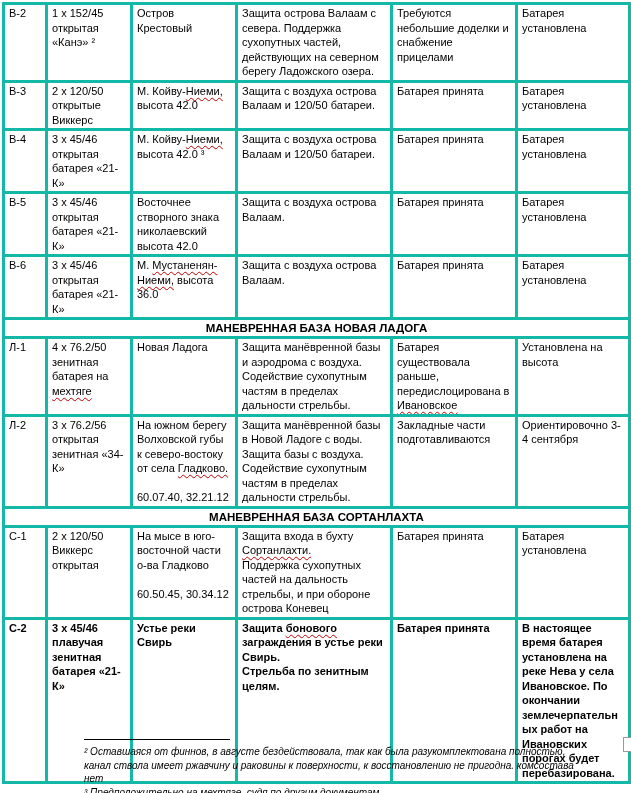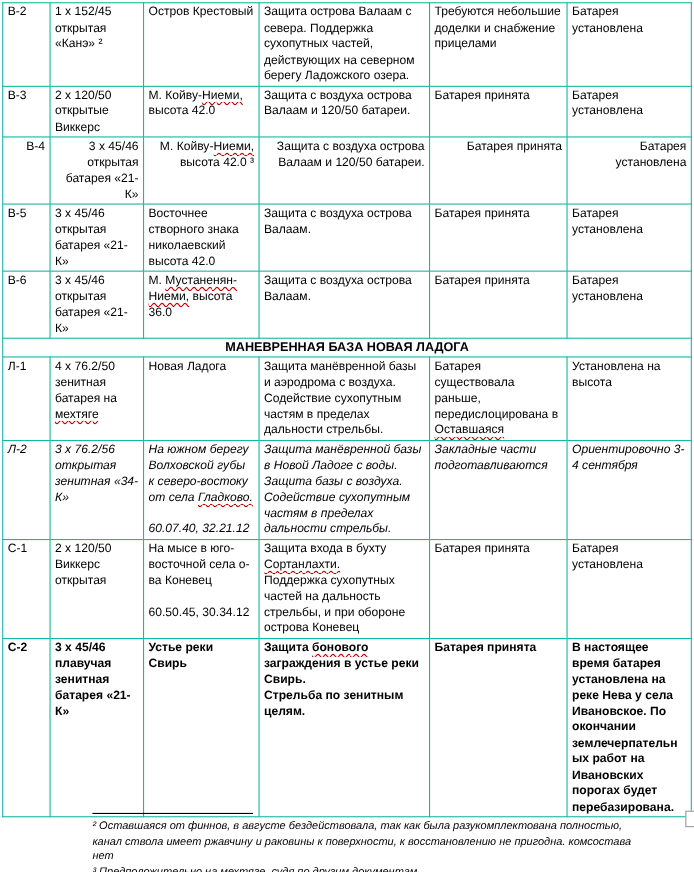--- a/index.html
+++ b/index.html
@@ -7,21 +7,21 @@
     width:631px; height:793px; background:#ffffff; color:#000;
     font-family:"Liberation Sans", sans-serif;
     position:relative; overflow:hidden;
   }
   .doc-table {
     position:absolute; left:2px; top:2px; width:626px;
     border-collapse:collapse; table-layout:fixed;
     font-size:11px; line-height:14.5px;
   }
   .doc-table td {
-    border:1px solid #14b8a6; vertical-align:top;
+    border:3px solid #14b8a6; vertical-align:top;
     padding:1px 4px; white-space:pre-wrap;
     word-wrap:break-word; overflow:hidden;
   }
   tr.section-row td {
     font-weight:bold; text-align:center;
     padding:0 2px; font-size:11.5px; line-height:16px;
     white-space:normal;
   }
   .sp {
     text-decoration-line:underline;
@@ -69,21 +69,21 @@
           <td>Батарея установлена</td>
         </tr>
         <tr style="height: 46px;">
           <td>В-3</td>
           <td>2 х 120/50 открытые Виккерс</td>
           <td>М. Койву-<span class="sp">Ниеми,</span> высота 42.0</td>
           <td>Защита с воздуха острова Валаам и 120/50 батареи.</td>
           <td>Батарея принята</td>
           <td>Батарея установлена</td>
         </tr>
-        <tr style="height: 60px; text-align: right;">
+        <tr style="height: 60px;">
           <td>В-4</td>
           <td>3 х 45/46 открытая батарея «21-К»</td>
           <td>М. Койву-<span class="sp">Ниеми,</span> высота 42.0 ³</td>
           <td>Защита с воздуха острова Валаам и 120/50 батареи.</td>
           <td>Батарея принята</td>
           <td>Батарея установлена</td>
         </tr>
         <tr style="height: 58px;">
           <td>В-5</td>
           <td>3 х 45/46 открытая батарея «21-К»</td>
@@ -102,39 +102,42 @@
         </tr>
         <tr class="section-row" style="height: 17px;">
           <td colspan="6">МАНЕВРЕННАЯ БАЗА НОВАЯ ЛАДОГА</td>
         </tr>
         <tr style="height: 72px;">
           <td>Л-1</td>
           <td>4 х 76.2/50 зенитная батарея на <span class="sp">мехтяге</span></td>
           <td>Новая Ладога</td>
           <td>Защита манёвренной базы и аэродрома с воздуха.
 Содействие сухопутным частям в пределах дальности стрельбы.</td>
-          <td>Батарея существовала раньше, передислоцирована в <span class="sp">Оставшаяся</span></td>
+          <td>Батарея существовала раньше, передислоцирована в <span class="sp">Ивановское</span></td>
           <td>Установлена на высота</td>
         </tr>
-        <tr style="height: 83px; font-style: italic;">
+        <tr style="height: 83px;">
           <td>Л-2</td>
           <td>3 х 76.2/56 открытая зенитная «34-К»</td>
           <td>На южном берегу Волховской губы к северо-востоку от села <span class="sp">Гладково.</span>
 
 60.07.40, 32.21.12</td>
           <td>Защита манёвренной базы в Новой Ладоге с воды.
 Защита базы с воздуха.
 Содействие сухопутным частям в пределах дальности стрельбы.</td>
           <td>Закладные части подготавливаются</td>
           <td>Ориентировочно 3-4 сентября</td>
         </tr>
+        <tr class="section-row" style="height: 18px;">
+          <td colspan="6">МАНЕВРЕННАЯ БАЗА СОРТАНЛАХТА</td>
+        </tr>
         <tr style="height: 88px;">
           <td>С-1</td>
           <td>2 х 120/50 Виккерс открытая</td>
-          <td>На мысе в юго-восточной села о-ва Коневец
+          <td>На мысе в юго-восточной части о-ва Гладково
 
 60.50.45, 30.34.12</td>
           <td>Защита входа в бухту <span class="sp">Сортанлахти.</span>
 Поддержка сухопутных частей на дальность стрельбы, и при обороне острова Коневец</td>
           <td>Батарея принята</td>
           <td>Батарея установлена</td>
         </tr>
         <tr style="height: 157px; font-weight: bold;">
           <td>С-2</td>
           <td>3 х 45/46 плавучая зенитная батарея «21-К»</td>

